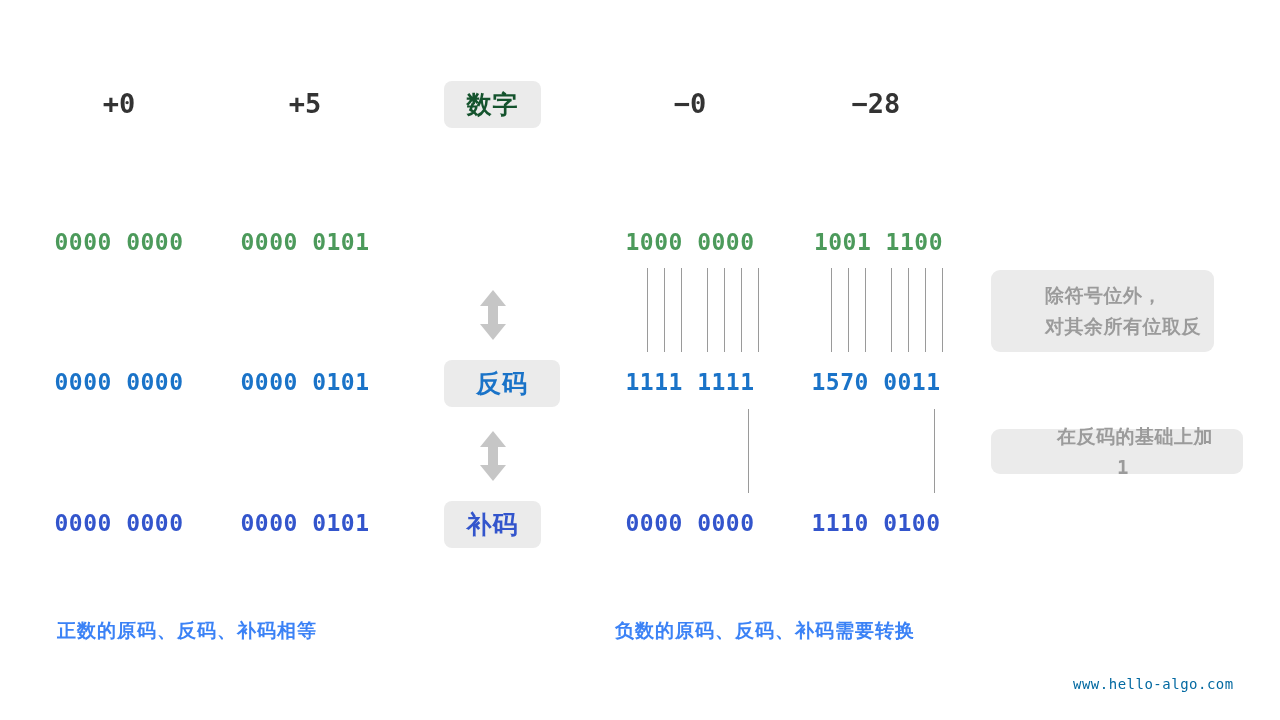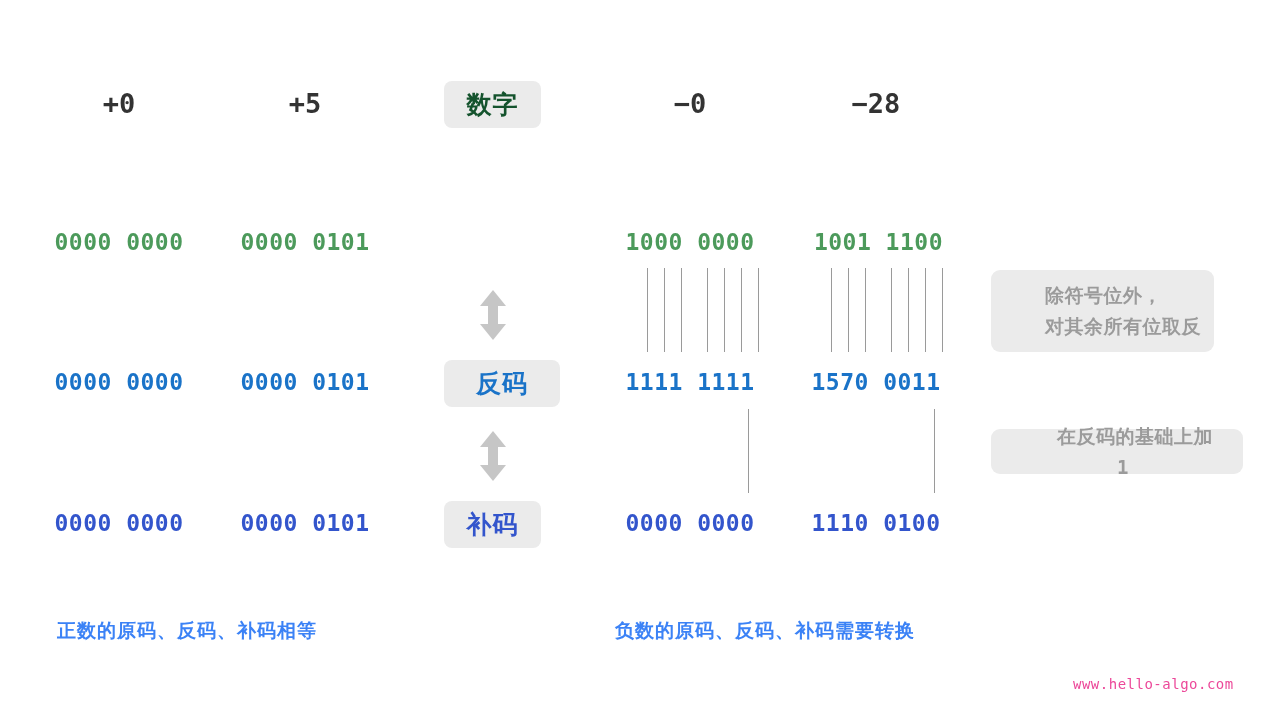--- a/index.html
+++ b/index.html
@@ -103,21 +103,21 @@
     font-size: 19px;
     font-weight: bold;
     letter-spacing: 1px;
     white-space: nowrap;
   }
 
   
   .watermark {
     font-family: "DejaVu Sans Mono", "Liberation Mono", monospace;
     font-size: 14px;
-    color: #ec4899;
+    color: #0369a1;
     letter-spacing: 0.5px;
     white-space: nowrap;
   }
 </style>
 </head>
 <body>
 
 <div id="stage">
 
   <div class="abs col-num" style="left:52px; top:88px; width:134px;">+0</div>

